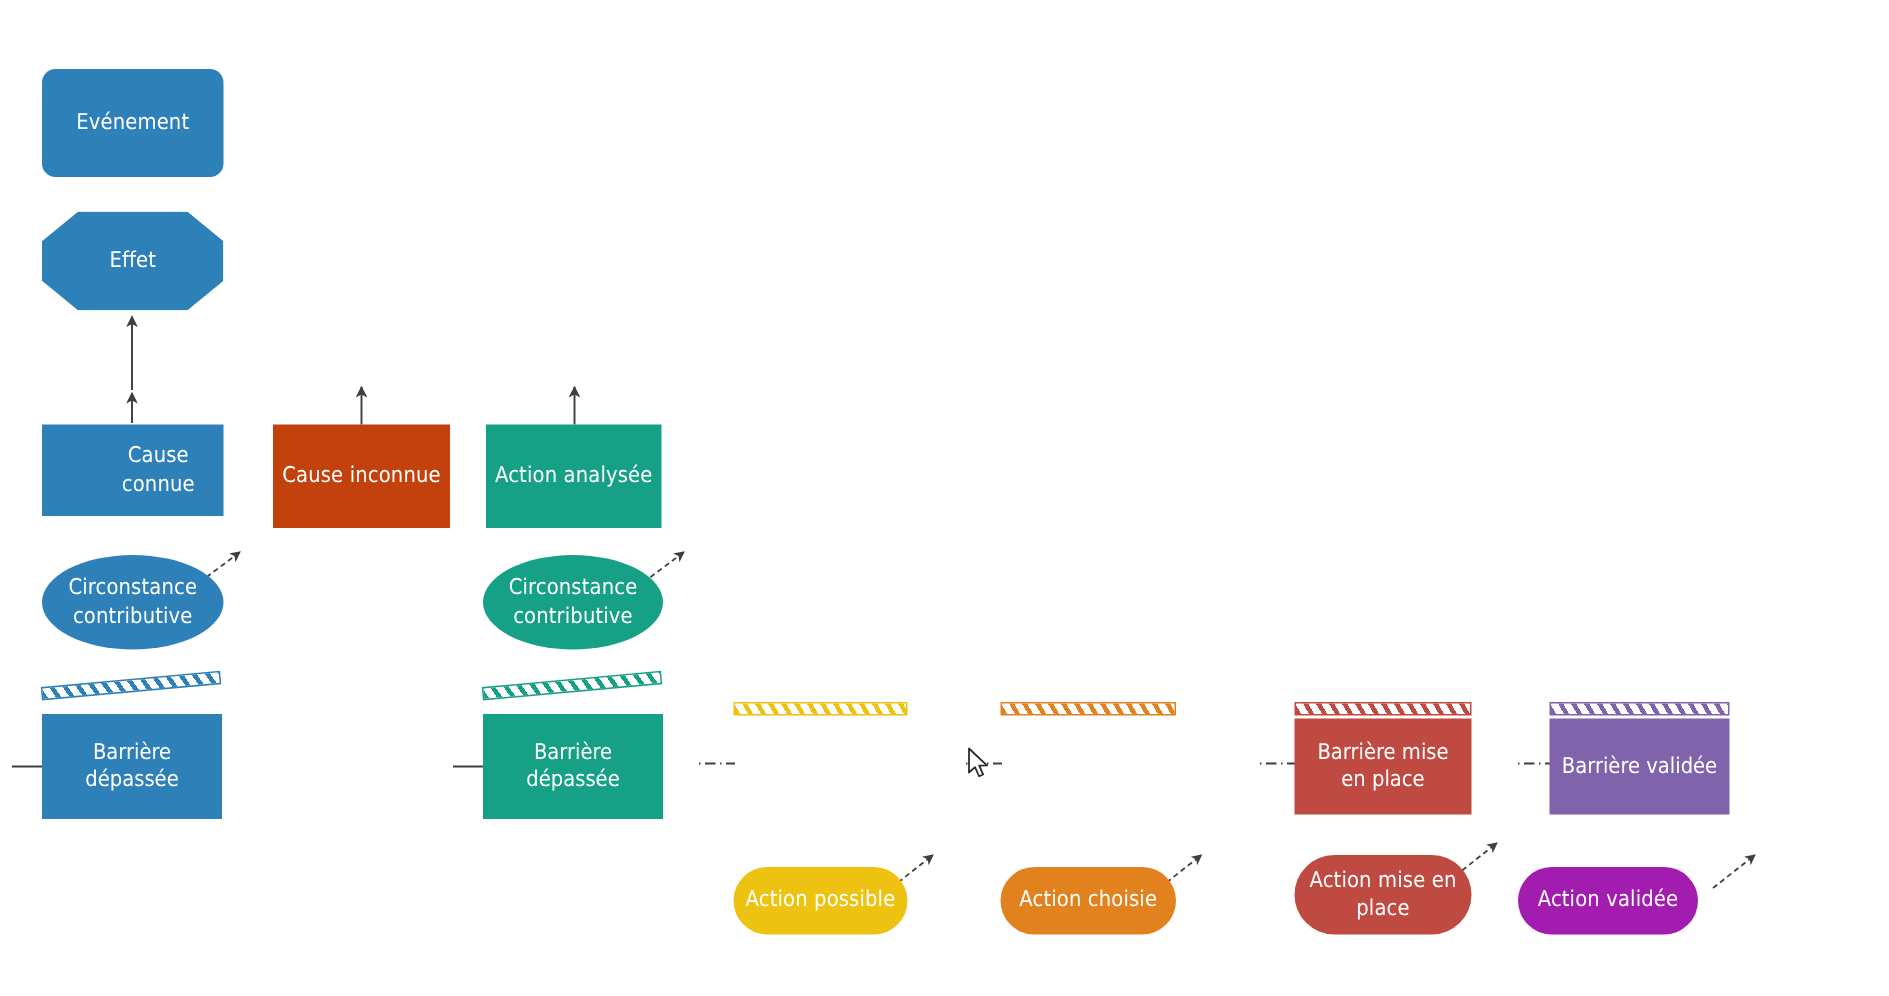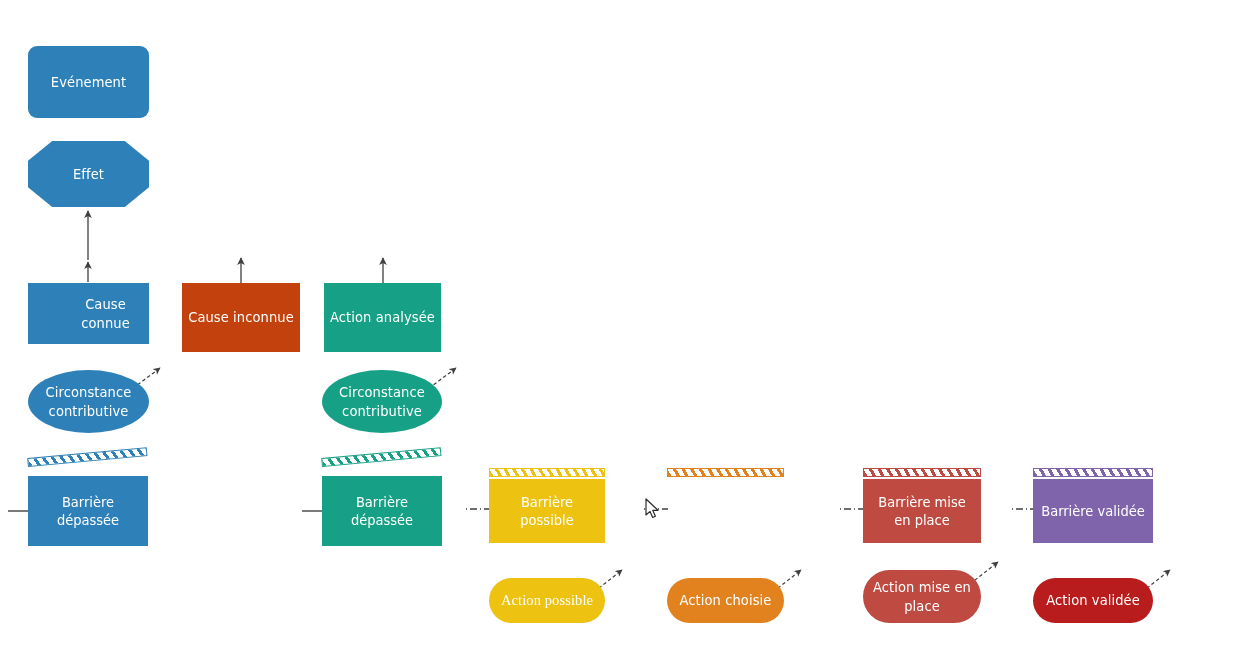--- a/index.html
+++ b/index.html
@@ -110,49 +110,46 @@
       </div>
       <div class="node shape-rect" style="left: 324px; top: 283px; width: 117px; height: 69px; background: rgb(22, 160, 133);">
         <span>Action analysée</span>
       </div>
       <div class="node shape-ellipse" style="left: 28px; top: 370px; width: 121px; height: 63px; background: rgb(46, 128, 184);">
         <span>Circonstance contributive</span>
       </div>
       <div class="node shape-ellipse" style="left: 322px; top: 370px; width: 120px; height: 63px; background: rgb(22, 160, 133);">
         <span>Circonstance contributive</span>
       </div>
-      <div class="node shape-pill" style="left: 489px; top: 578px; width: 116px; height: 45px; background: rgb(237, 194, 17); font-family: Liberation Serif, serif;">
+      <div class="node shape-pill" style="left: 489px; top: 578px; width: 116px; height: 45px; background: rgb(237, 194, 17);">
         <span>Action possible</span>
       </div>
       <div class="node shape-pill" style="left: 667px; top: 578px; width: 117px; height: 45px; background: rgb(226, 130, 31);">
         <span>Action choisie</span>
       </div>
       <div class="node shape-pill" style="left: 863px; top: 570px; width: 118px; height: 53px; background: rgb(191, 74, 65);">
         <span>Action mise en place</span>
       </div>
-      <div class="node shape-pill" style="left: 1033px; top: 578px; width: 120px; height: 45px; background: #b91c1c;">
+      <div class="node shape-pill" style="left: 1012px; top: 578px; width: 120px; height: 45px; background: #a21caf;">
         <span>Action validée</span>
       </div>
       <div class="barrier broken" style="left: 28px; top: 462px; width: 120px; height: 84px; color: rgb(46, 128, 184);">
         <div class="cap"></div>
         <div class="body" style="background: rgb(46, 128, 184); height: 70px;">
           <span>Barrière dépassée</span>
         </div>
       </div>
       <div class="barrier broken" style="left: 322px; top: 462px; width: 120px; height: 84px; color: rgb(22, 160, 133);">
         <div class="cap"></div>
         <div class="body" style="background: rgb(22, 160, 133); height: 70px;">
           <span>Barrière dépassée</span>
         </div>
       </div>
       <div class="barrier" style="left: 489px; top: 468px; width: 116px; height: 75px; color: rgb(237, 194, 17);">
         <div class="cap"></div>
-        <div class="body" style="background: rgb(237, 194, 17); height: 64px;">
-          <span>Barrière possible</span>
-        </div>
       </div>
       <div class="barrier" style="left: 667px; top: 468px; width: 117px; height: 75px; color: rgb(226, 130, 31);">
         <div class="cap"></div>
       </div>
       <div class="barrier" style="left: 863px; top: 468px; width: 118px; height: 75px; color: rgb(191, 74, 65);">
         <div class="cap"></div>
         <div class="body" style="background: rgb(191, 74, 65); height: 64px;">
           <span>Barrière mise en place</span>
         </div>
       </div>

